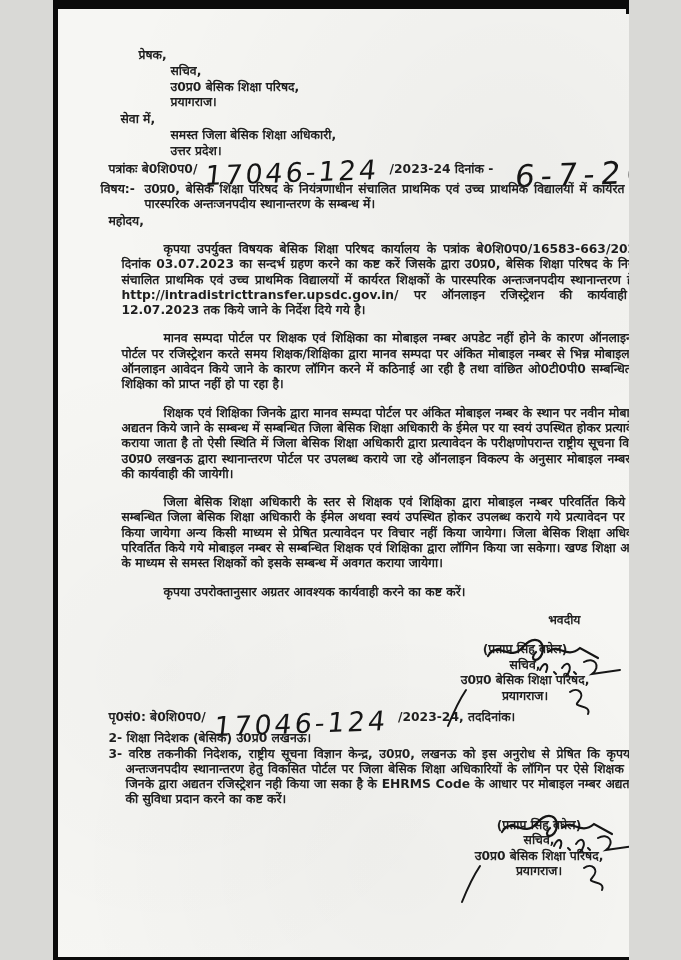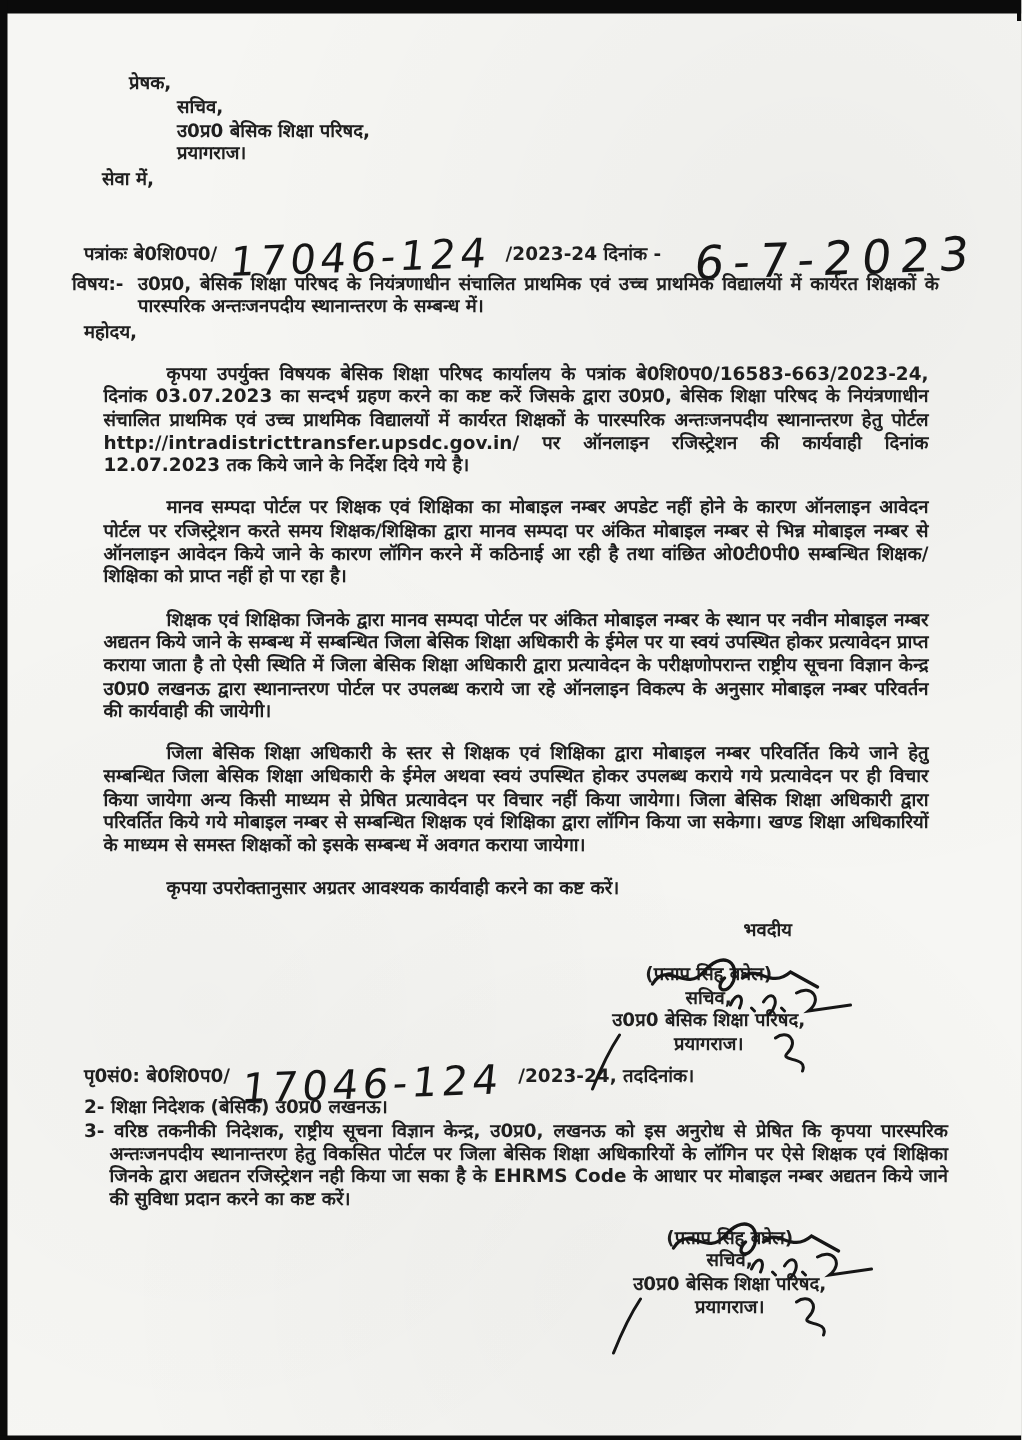--- a/index.html
+++ b/index.html
@@ -1,20 +1,20 @@
 <!DOCTYPE html>
 <html lang="hi"><head>
 <meta charset="utf-8">
 <style>
   html, body { margin: 0; padding: 0; background: #d9d9d6; }
   * { box-sizing: border-box; }
 
   .page {
     position: relative;
-    width: 681px;
+    width: 576px;
     height: 960px;
     margin: 0 auto;
     background:
       radial-gradient(circle at 80% 18%, rgba(0,0,0,0.035), transparent 45%),
       radial-gradient(circle at 20% 70%, rgba(0,0,0,0.025), transparent 40%),
       radial-gradient(circle at 60% 90%, rgba(0,0,0,0.03), transparent 35%),
       #f6f6f3;
     color: #1f1f1f;
     font-family: "DejaVu Sans", "Liberation Sans", sans-serif;
     font-size: 12.3px;
@@ -101,20 +101,24 @@
   <div class="edge right-top"></div>
 
   <div class="hdr" id="from-label">प्रेषक,</div>
   <div class="hdr" id="from-lines">
     <div>सचिव,</div>
     <div>उ0प्र0 बेसिक शिक्षा परिषद,</div>
     <div>प्रयागराज।</div>
   </div>
 
   <div class="hdr" id="to-label">सेवा में,</div>
+  <div class="hdr" id="to-lines">
+    <div>समस्त जिला बेसिक शिक्षा अधिकारी,</div>
+    <div>उत्तर प्रदेश।</div>
+  </div>
 
   <div class="refline">
     <span>पत्रांकः बे0शि0प0/</span>
     <span class="handwrite hw-num">17046-124</span>
     <span>/2023-24 दिनांक -</span>
     <span class="handwrite hw-date">6-7-2023</span>
   </div>
 
   <div class="subject-row">
     <span class="subject-label">विषय:-</span>

